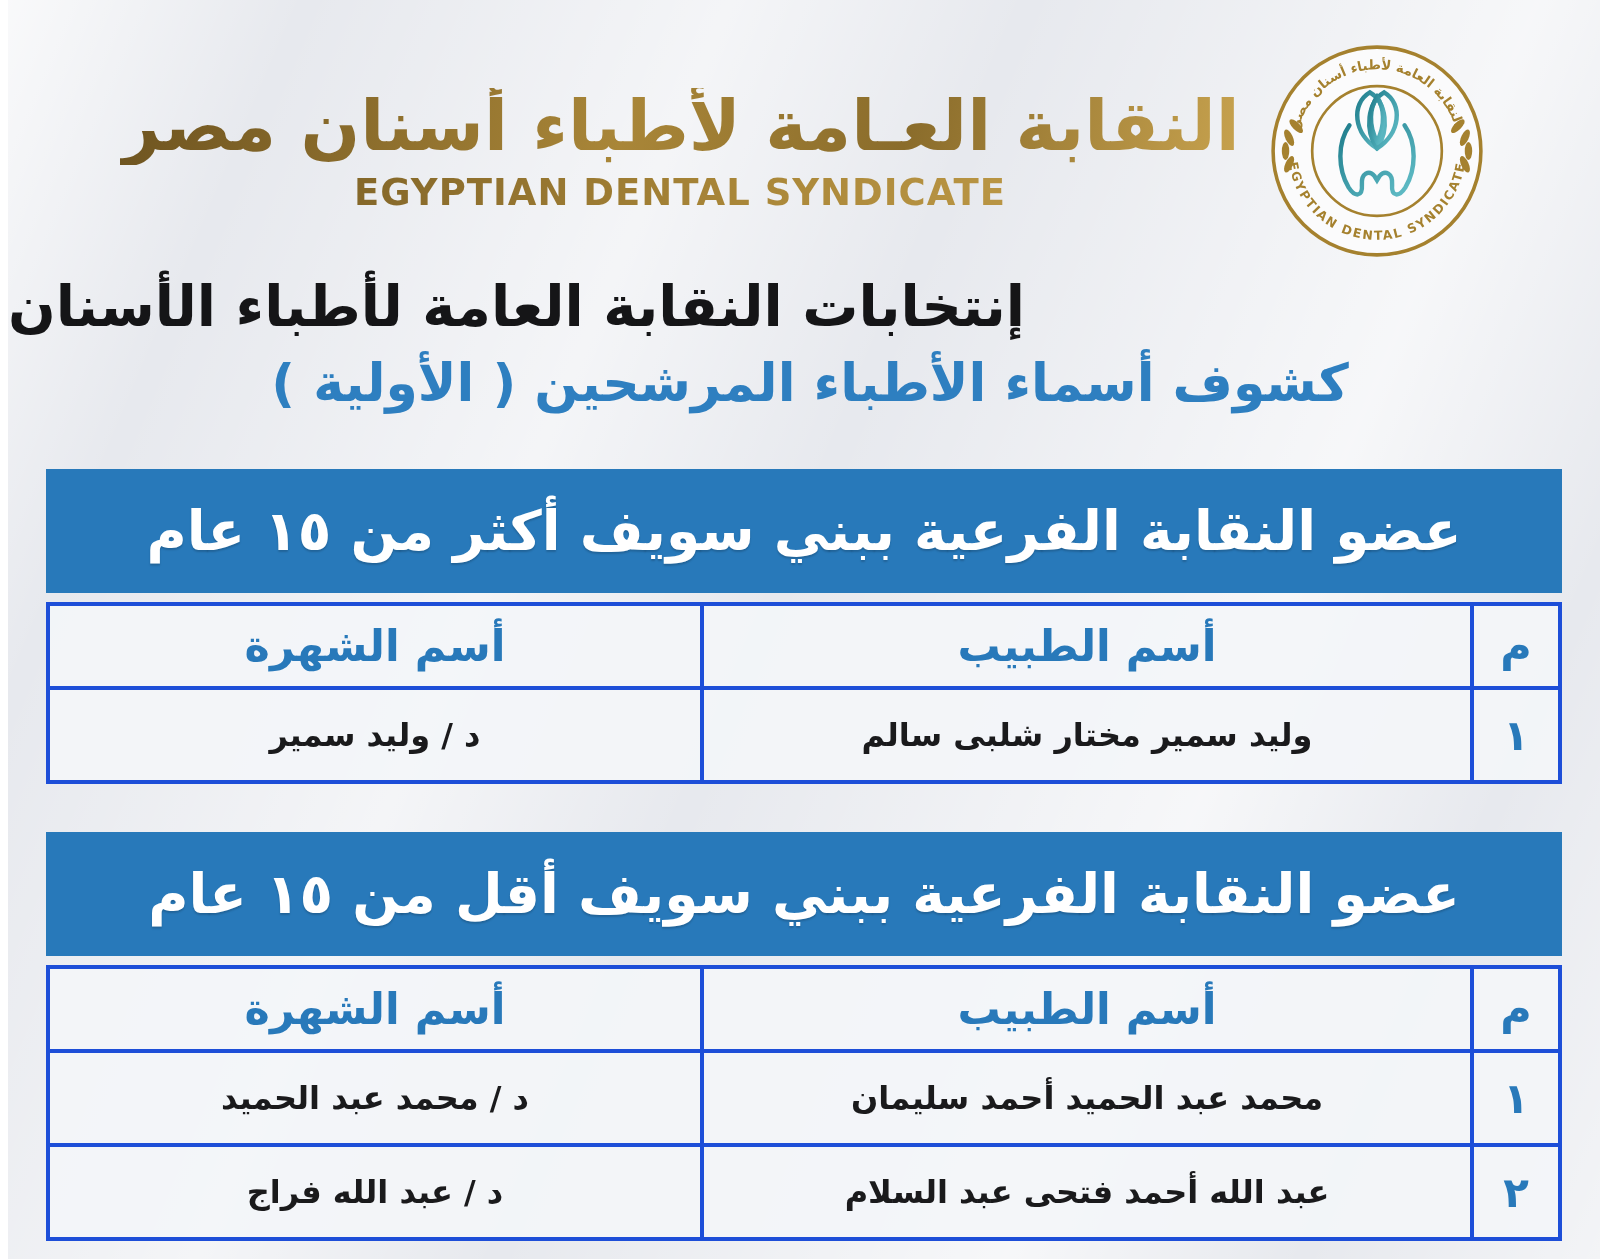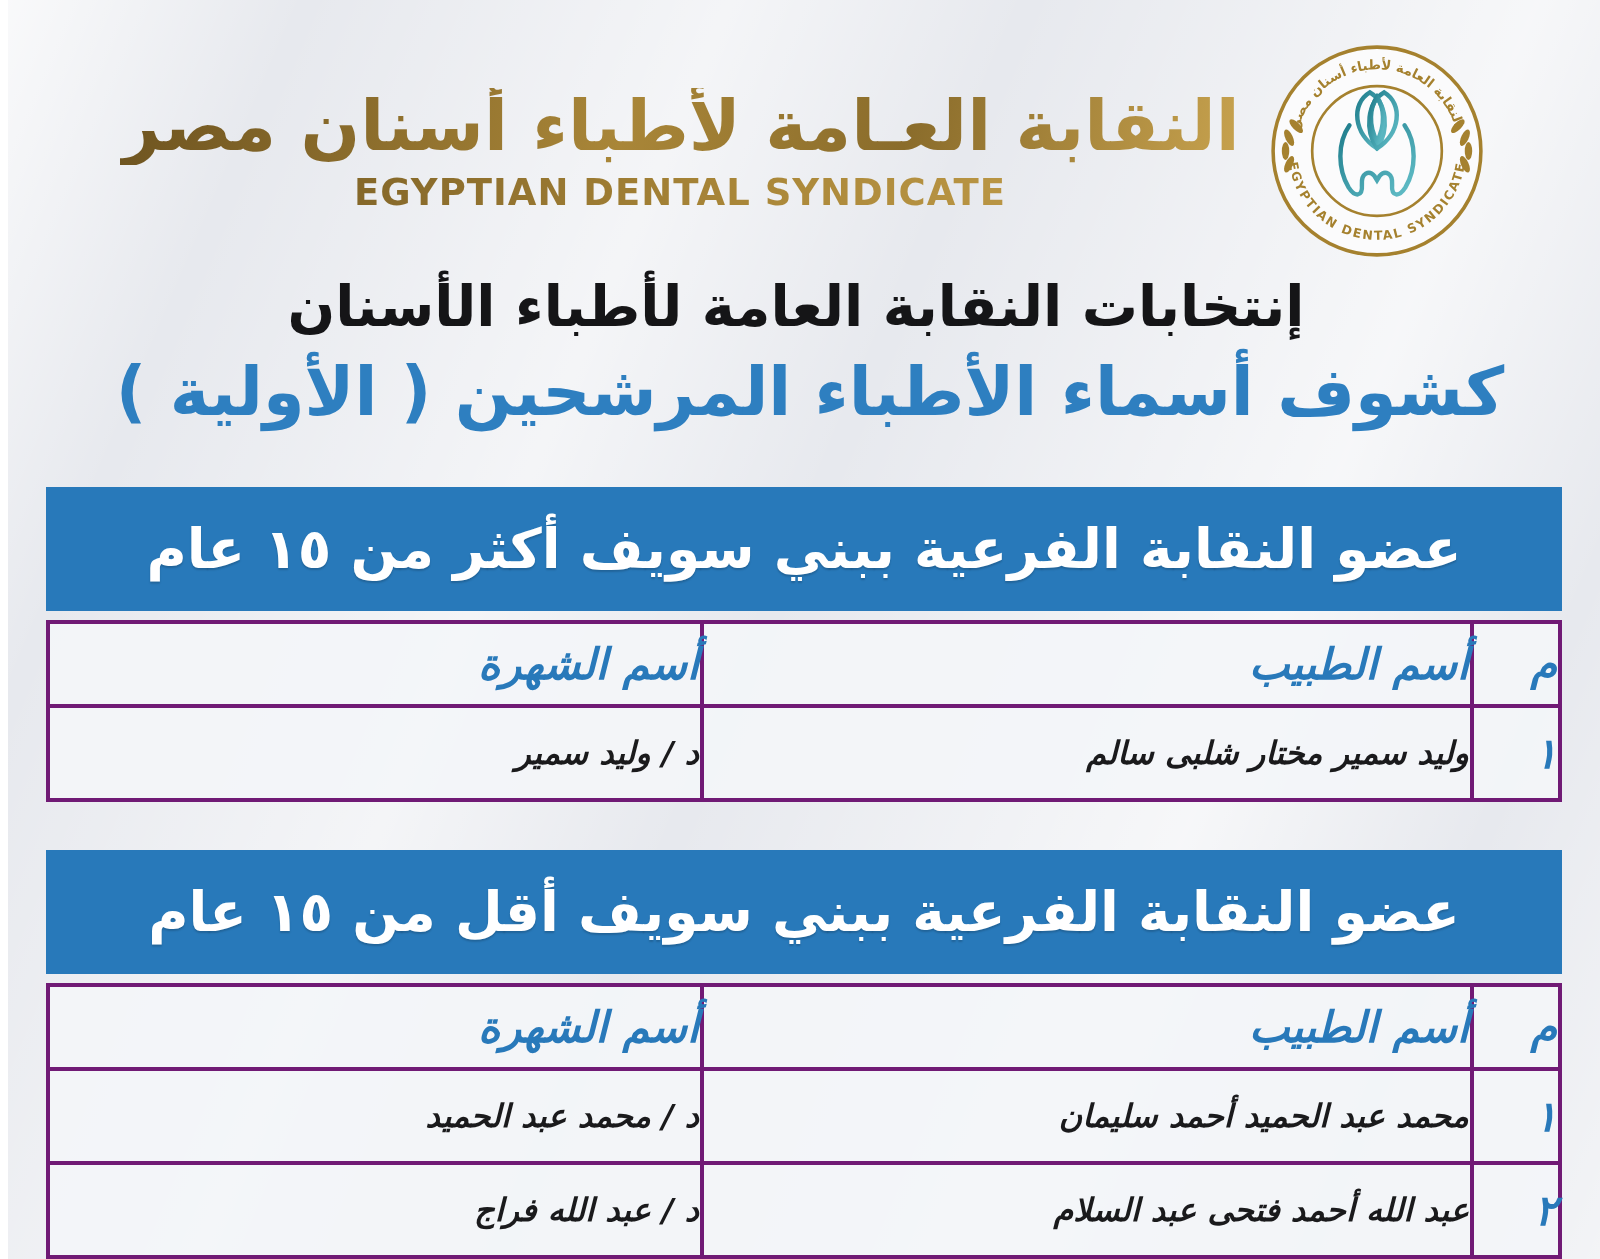--- a/index.html
+++ b/index.html
@@ -32,45 +32,44 @@
   }
   .brand-en{
     margin-top:6px;
     font-size:37px;font-weight:bold;letter-spacing:1px;
     background:linear-gradient(100deg,#6e5420 0%,#a98638 55%,#c7a24e 100%);
     -webkit-background-clip:text;background-clip:text;color:transparent;
   }
   .seal{width:222px;height:222px;flex:0 0 auto;}
   
   .main-title{
-    margin:14px 16px 0 0;text-align:center;
+    margin:14px 16px 0 0;text-align:left;
     font-size:56px;font-weight:bold;color:#151517;letter-spacing:-1px;
   }
   .sub-title{
     margin:14px 0 6px 0;text-align:center;
-    font-size:67px;font-weight:bold;color:#2e7fc0;padding-left:12px;
+    font-size:52px;font-weight:bold;color:#2e7fc0;padding-left:12px;
   }
   
   .etable{ width:1516px;margin:8px auto; }
   .etable.first{ margin-top:56px; }
   .etable.second{ margin-top:48px; }
   .tbar{
     background:#2879ba;color:#ffffff;
     height:124px;display:flex;align-items:center;justify-content:center;
     font-size:55px;font-weight:bold;
     text-shadow:0 2px 2px rgba(0,0,0,.18);
   }
   table.grid{
     width:100%;margin-top:9px;border-collapse:collapse;
     background:rgba(243,245,249,.92);
   }
   table.grid th, table.grid td{
-    border:4px solid #701a75;text-align:right;vertical-align:middle;
+    border:4px solid #1d4ed8;text-align:center;vertical-align:middle;
     font-weight:bold;
-    font-style:italic;
   }
   table.grid th{ color:#2879ba;font-size:43px;height:78px; }
   table.grid td{ color:#1a1a1c;font-size:32px;height:88px; }
   table.grid td.num{ color:#2879ba;font-size:42px; }
   col.c-num{ width:88px; }
   col.c-doc{ width:770px; }
   col.c-known{ width:auto; }
 </style>
 </head>
 <body>

